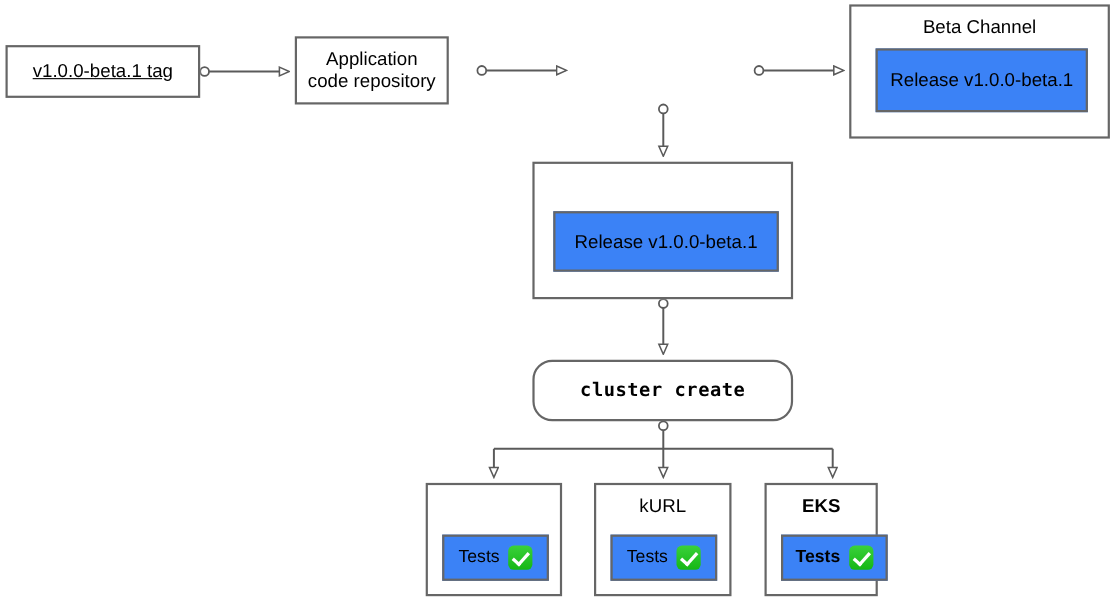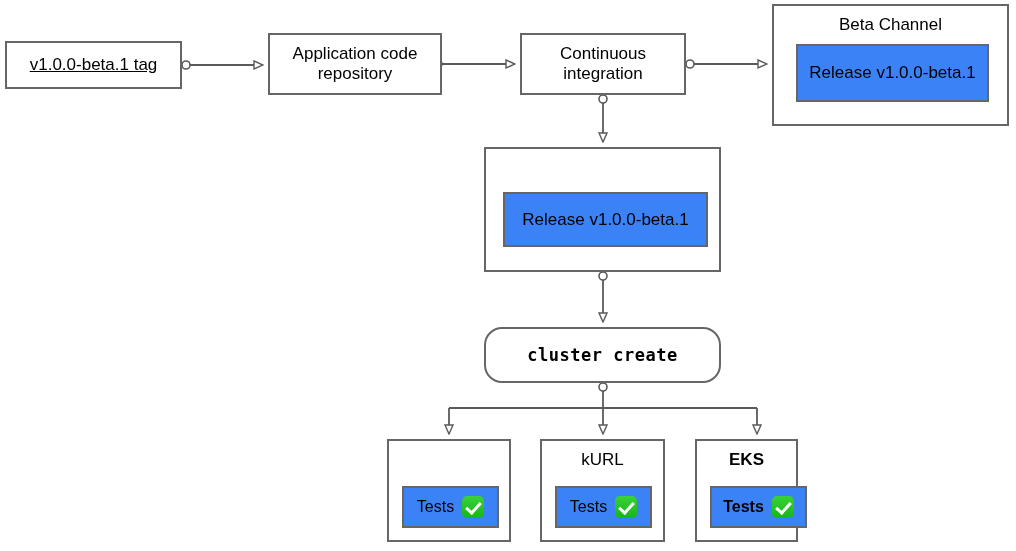--- a/index.html
+++ b/index.html
@@ -93,21 +93,21 @@
     left: 7px;
     top: 3px;
     width: 6px;
     height: 12px;
     border: solid #ffffff;
     border-width: 0 3px 3px 0;
     transform: rotate(42deg);
   }
   
   #node-tag            { left: 5px;   top: 41px;  width: 177px; height: 48px; text-decoration: underline; }
-  #node-repo           { left: 268px; top: 33px;  width: 174px; height: 62px; justify-content: flex-end; }
+  #node-repo           { left: 268px; top: 33px;  width: 140px; height: 62px; justify-content: flex-end; }
   #node-ci             { left: 520px; top: 33px;  width: 166px; height: 62px; }
   #node-beta-channel   { left: 772px; top: 4px;   width: 237px; height: 122px; }
   #inner-beta-release  { left: 22px;  top: 38px;  width: 193px; height: 58px; }
   #node-temp-channel   { left: 484px; top: 147px; width: 237px; height: 125px; }
   #inner-temp-release  { left: 17px;  top: 43px;  width: 205px; height: 55px; }
   #node-cluster-create { left: 484px; top: 327px; width: 237px; height: 56px; border-radius: 18px; }
   #node-openshift      { left: 387px; top: 439px; width: 124px; height: 103px; }
   #node-kurl           { left: 540px; top: 439px; width: 125px; height: 103px; }
   #node-eks            { left: 695px; top: 439px; width: 103px; height: 103px; font-weight: bold; }
   .leaf-inner          { left: 13px;  top: 45px;  width: 97px;  height: 42px; }
@@ -161,24 +161,20 @@
 
   <div class="node simple-node" id="node-tag">
     <span>v1.0.0-beta.1 tag</span>
   </div>
 
   <div class="node simple-node" id="node-repo">
     <span>Application code
 repository</span>
   </div>
 
-  <div class="node simple-node" id="node-ci">
-    <span>Continuous
-integration</span>
-  </div>
 
   <div class="node" id="node-beta-channel">
     <div class="node-label group-title">Beta Channel</div>
     <div class="inner-box" id="inner-beta-release">
       <span>Release v1.0.0-beta.1</span>
     </div>
   </div>
 
   <div class="node" id="node-temp-channel">
     <div class="inner-box" id="inner-temp-release">

